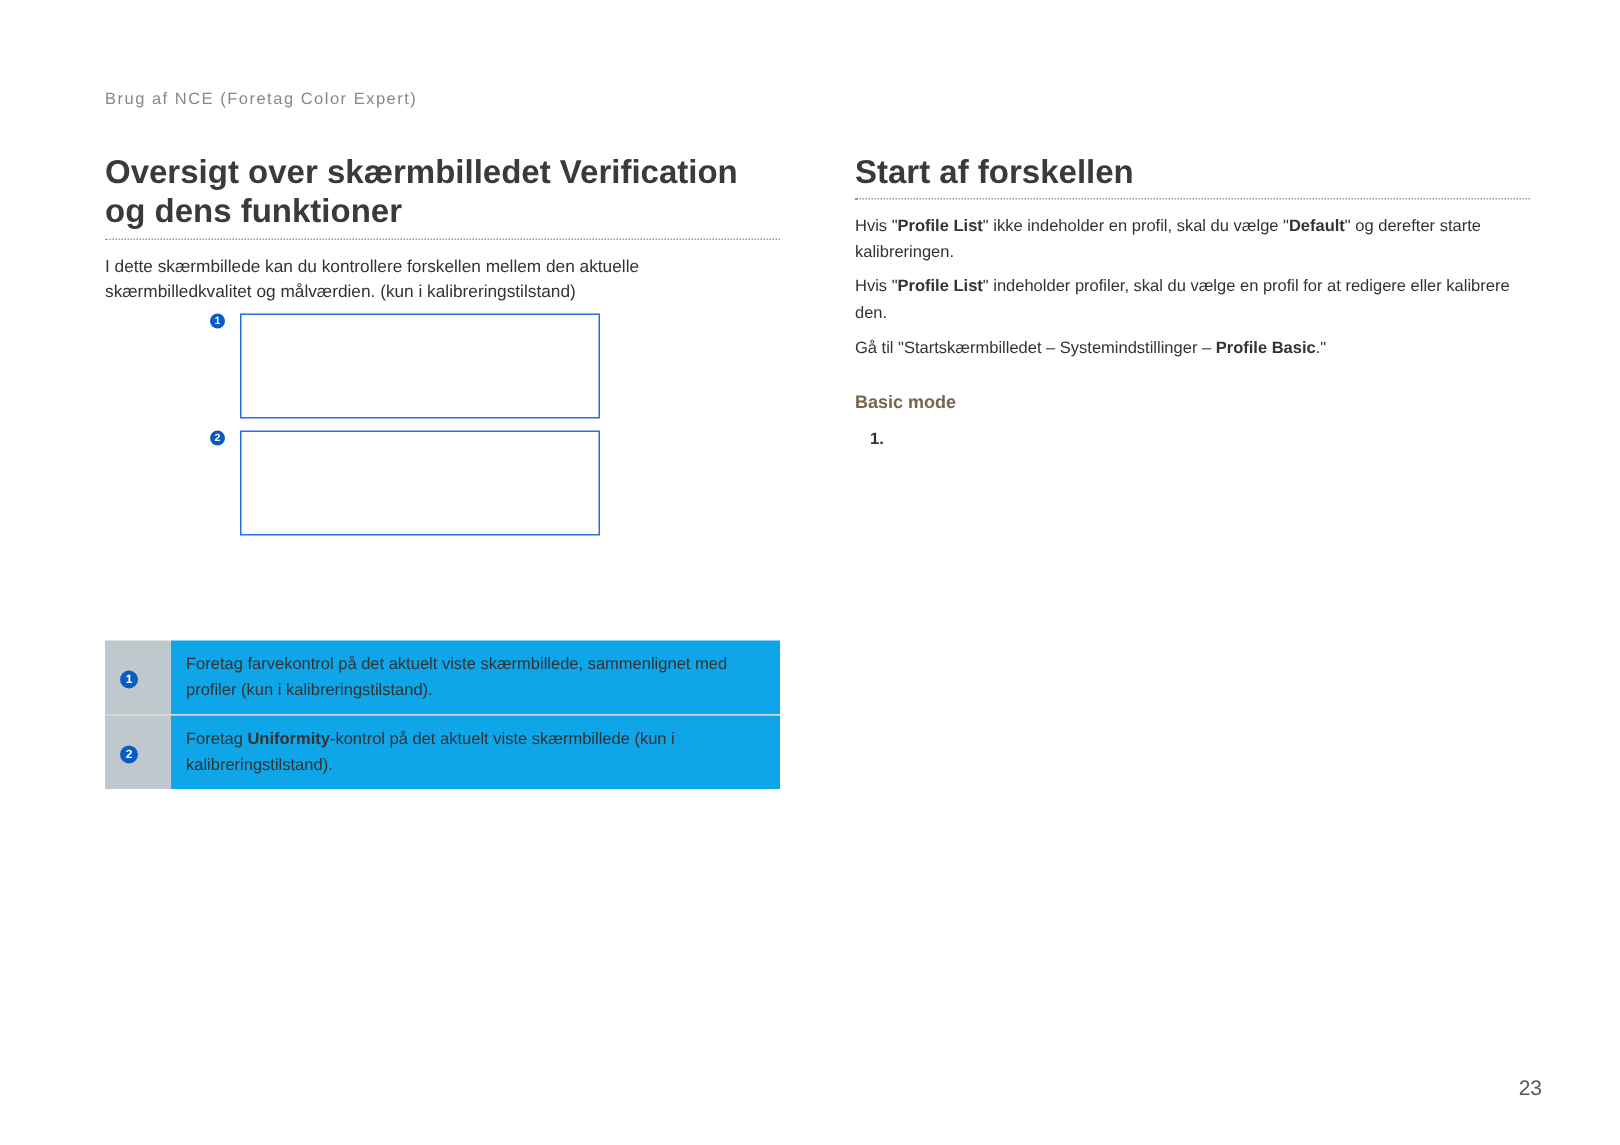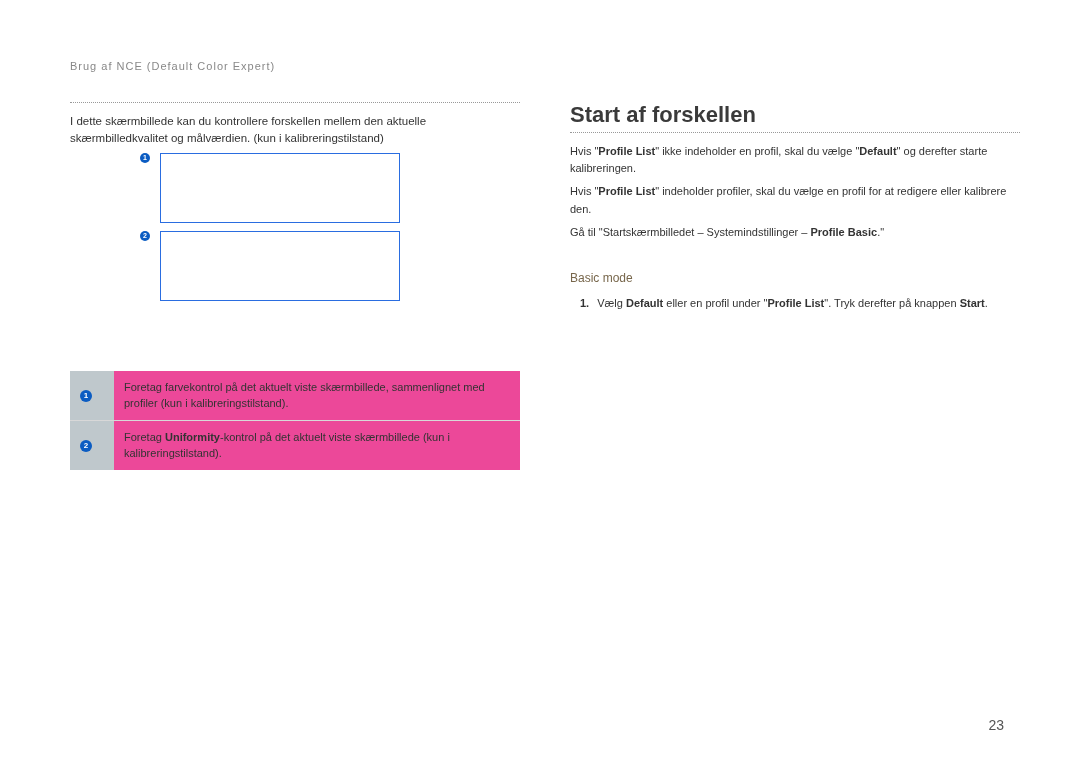--- a/index.html
+++ b/index.html
@@ -92,61 +92,62 @@
     padding: 8px 10px;
     vertical-align: middle;
   }
   .legend-table tr:first-child td { border-bottom: 1px solid #d8d8d8; }
   .legend-num-cell {
     width: 44px;
     background: #bfc8cc;
     text-align: center;
   }
   .legend-desc-cell {
-    background: #ec4899;
+    background: #0ea5e9;
     color: #333;
   }
   .para {
     font-size: 11px;
     line-height: 1.55;
     margin-bottom: 6px;
   }
   .para b, .intro-text b, .legend-desc-cell b { font-weight: 700; }
   .sub-heading {
     font-size: 12px;
-    font-weight: 400;
+    font-weight: 700;
     color: #77664b;
-    margin-top: 30px;
+    margin-top: 20px;
     margin-bottom: 10px;
   }
   .numbered-item {
     display: flex;
     gap: 8px;
     font-size: 11px;
     line-height: 1.5;
     padding-left: 10px;
   }
   .numbered-item .num { font-weight: 700; flex-shrink: 0; }
   .page-number {
     position: absolute;
     bottom: 30px;
-    right: 76px;
+    right: 52px;
     font-size: 14px;
     color: #555;
   }
 </style>
 </head>
 <body>
 
 <div class="page">
-  <div class="breadcrumb">Brug af NCE (Default Color Expert)</div>
+  <div class="breadcrumb">Brug af NCE (Foretag Color Expert)</div>
 
   <div class="columns">
 
     <div class="col">
+      <h2 class="section-title">Oversigt over skærmbilledet Verification og dens funktioner</h2>
       <hr class="title-rule">
       <p class="intro-text">I dette skærmbillede kan du kontrollere forskellen mellem den aktuelle skærmbilledkvalitet og målværdien. (kun i kalibreringstilstand)</p>
 
       <div class="diagram-area">
         <div class="diagram-row">
           <div class="marker small">1</div>
           <div class="blue-box"></div>
         </div>
         <div class="diagram-row">
           <div class="marker small">2</div>
@@ -185,21 +186,18 @@
         <span>Hvis "</span><b>Profile List</b><span>" indeholder profiler, skal du vælge en profil for at redigere eller kalibrere den.</span>
       </p>
       <p class="para">
         <span>Gå til "Startskærmbilledet – Systemindstillinger – </span><b>Profile Basic</b><span>."</span>
       </p>
 
       <div class="sub-heading">Basic mode</div>
 
       <div class="numbered-item">
         <span class="num">1.</span>
-        <span>
-          <span>Vælg </span><b>Default</b><span> eller en profil under "</span><b>Profile List</b><span>". Tryk derefter på knappen </span><b>Start</b><span>.</span>
-        </span>
       </div>
     </div>
   </div>
 </div>
 
 <div class="page-number">23</div>
 
 </body></html>

